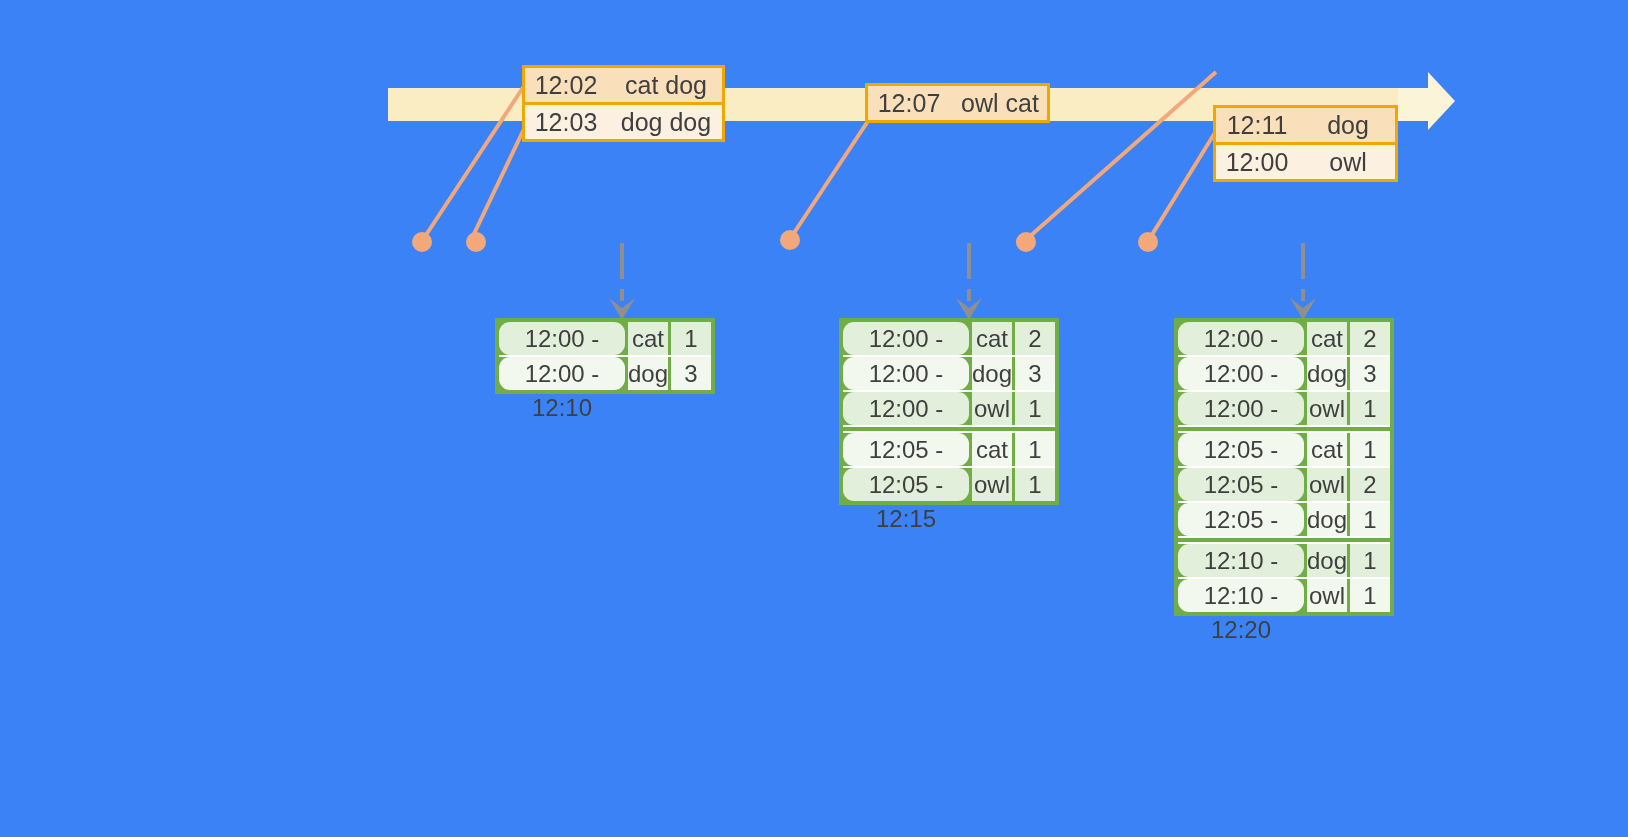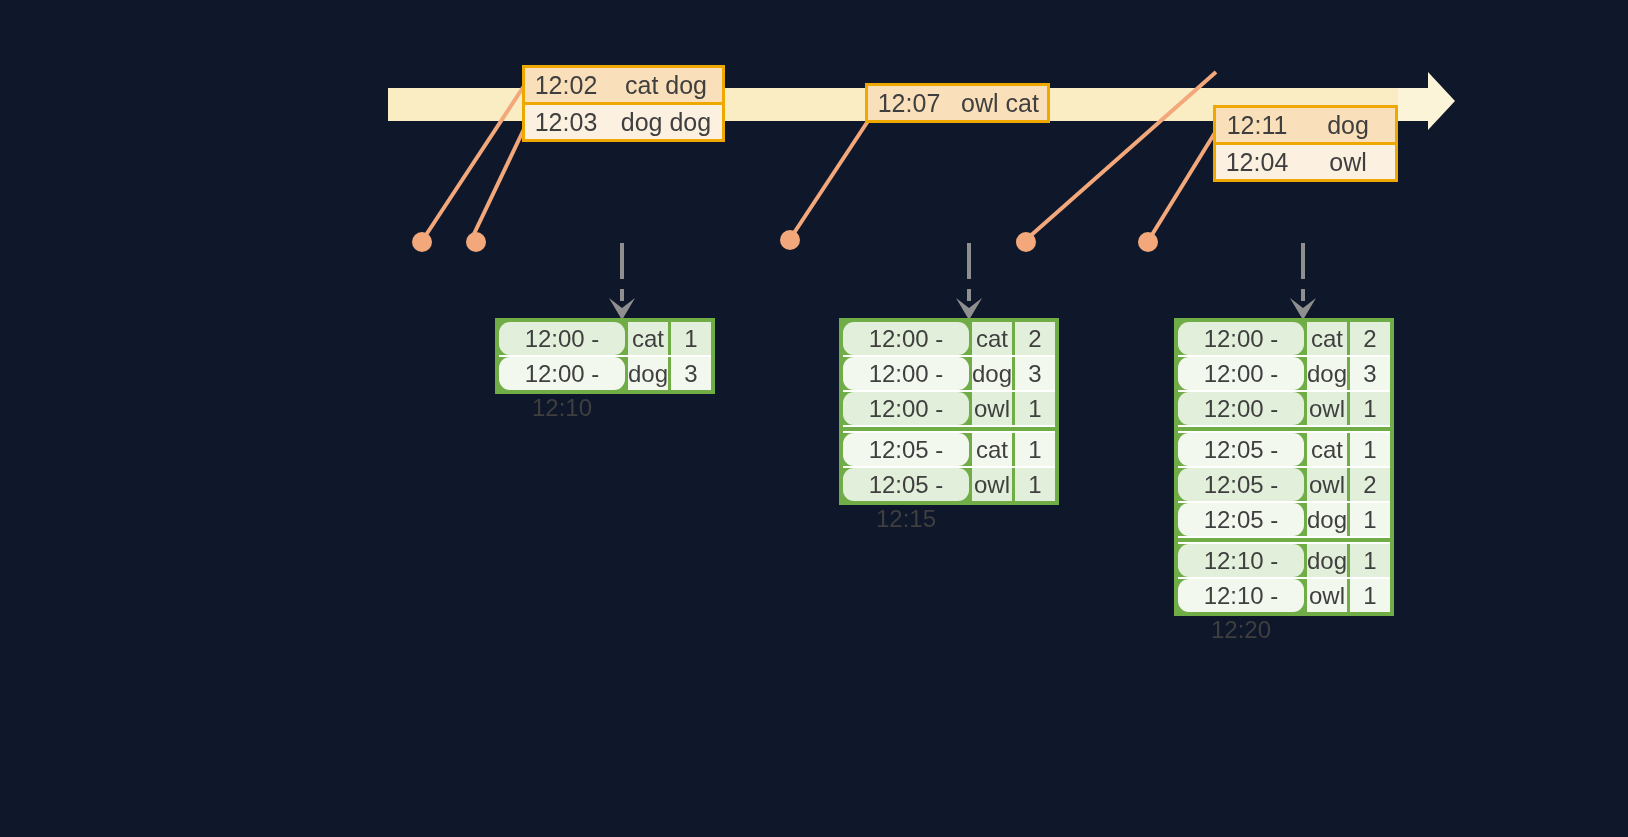--- a/index.html
+++ b/index.html
@@ -10,21 +10,21 @@
     --event-row-cream:#FCF1E1;
     --event-marker:#F2A87B;
     --result-table-border:#70AD47;
     --result-row-green:#E2EFDA;
     --result-row-white:#F3F8EF;
     --trigger-arrow:#8F8F8F;
     --text:#3F3F3F;
   }
   html,body{margin:0;padding:0;background:#000;}
   .canvas{
-    position:relative;width:1628px;height:837px;background:#0f172a;
+    position:relative;width:1628px;height:837px;background:#3b82f6;
     font-family:"Liberation Sans", sans-serif;color:var(--text);overflow:hidden;
   }
   .overlay{position:absolute;left:0;top:0;width:1628px;height:837px;}
   .band-rect{fill:var(--timeline-band);}
   .band-head{fill:var(--timeline-head);}
   .connector{stroke:var(--event-marker);stroke-width:4;}
   .event-dot{fill:var(--event-marker);}
   .trigger-line{stroke:var(--trigger-arrow);stroke-width:4;stroke-dasharray:36 10;}
   .trigger-head{fill:var(--trigger-arrow);}
 
@@ -103,21 +103,21 @@
       <div class="ecell eword">owl cat</div>
     </div>
   </div>
 
   <div class="etable" style="left:1213px;top:65px;margin-top:40px;">
     <div class="erow peach">
       <div class="ecell etime">12:11</div>
       <div class="ecell eword">dog</div>
     </div>
     <div class="erow cream">
-      <div class="ecell etime">12:04</div>
+      <div class="ecell etime">12:00</div>
       <div class="ecell eword">owl</div>
     </div>
   </div>
 
   <div class="rtable" style="left:495px;top:318px;">
     <div class="rrow rgreen">
       <div class="rcell rtime">12:00 - 12:10</div>
       <div class="rcell rword">cat</div>
       <div class="rcell rcount">1</div>
     </div>

